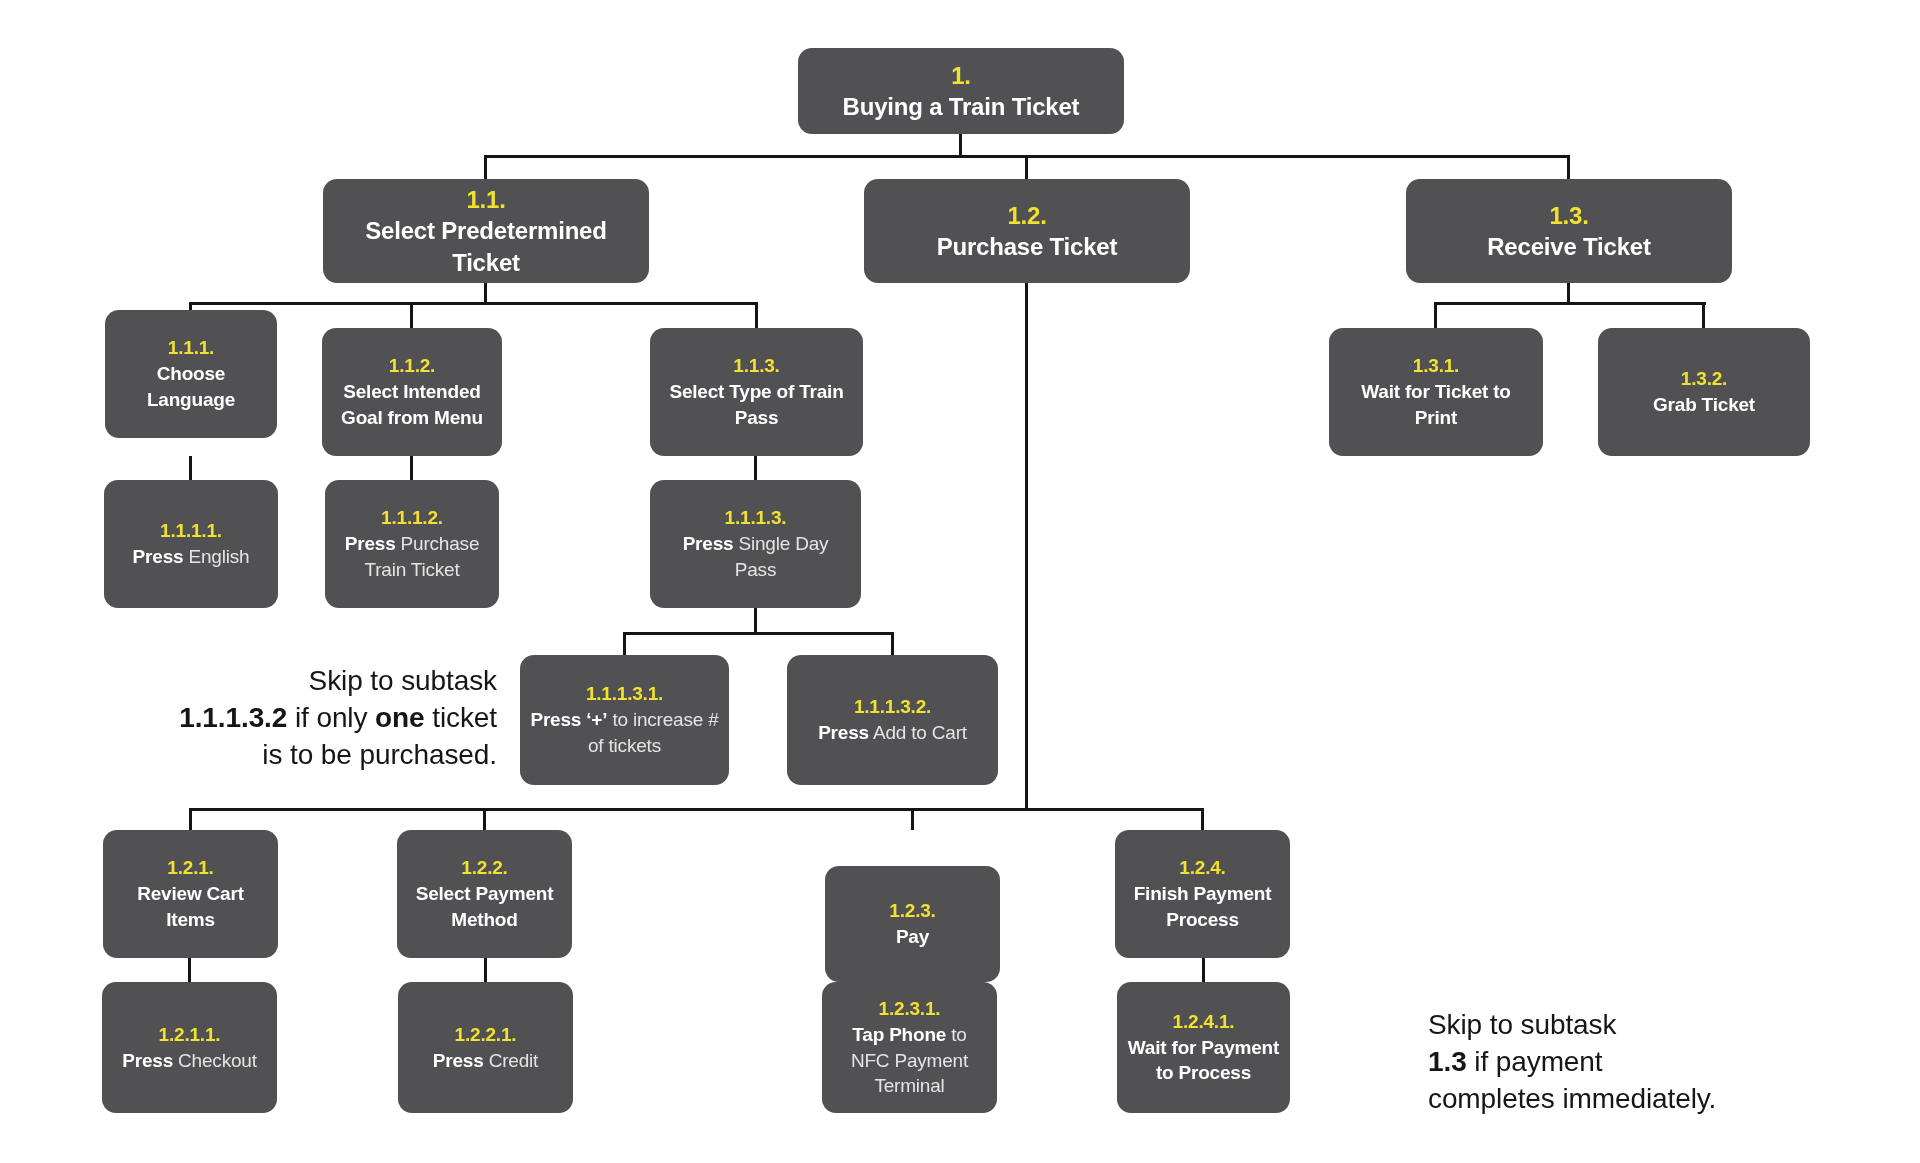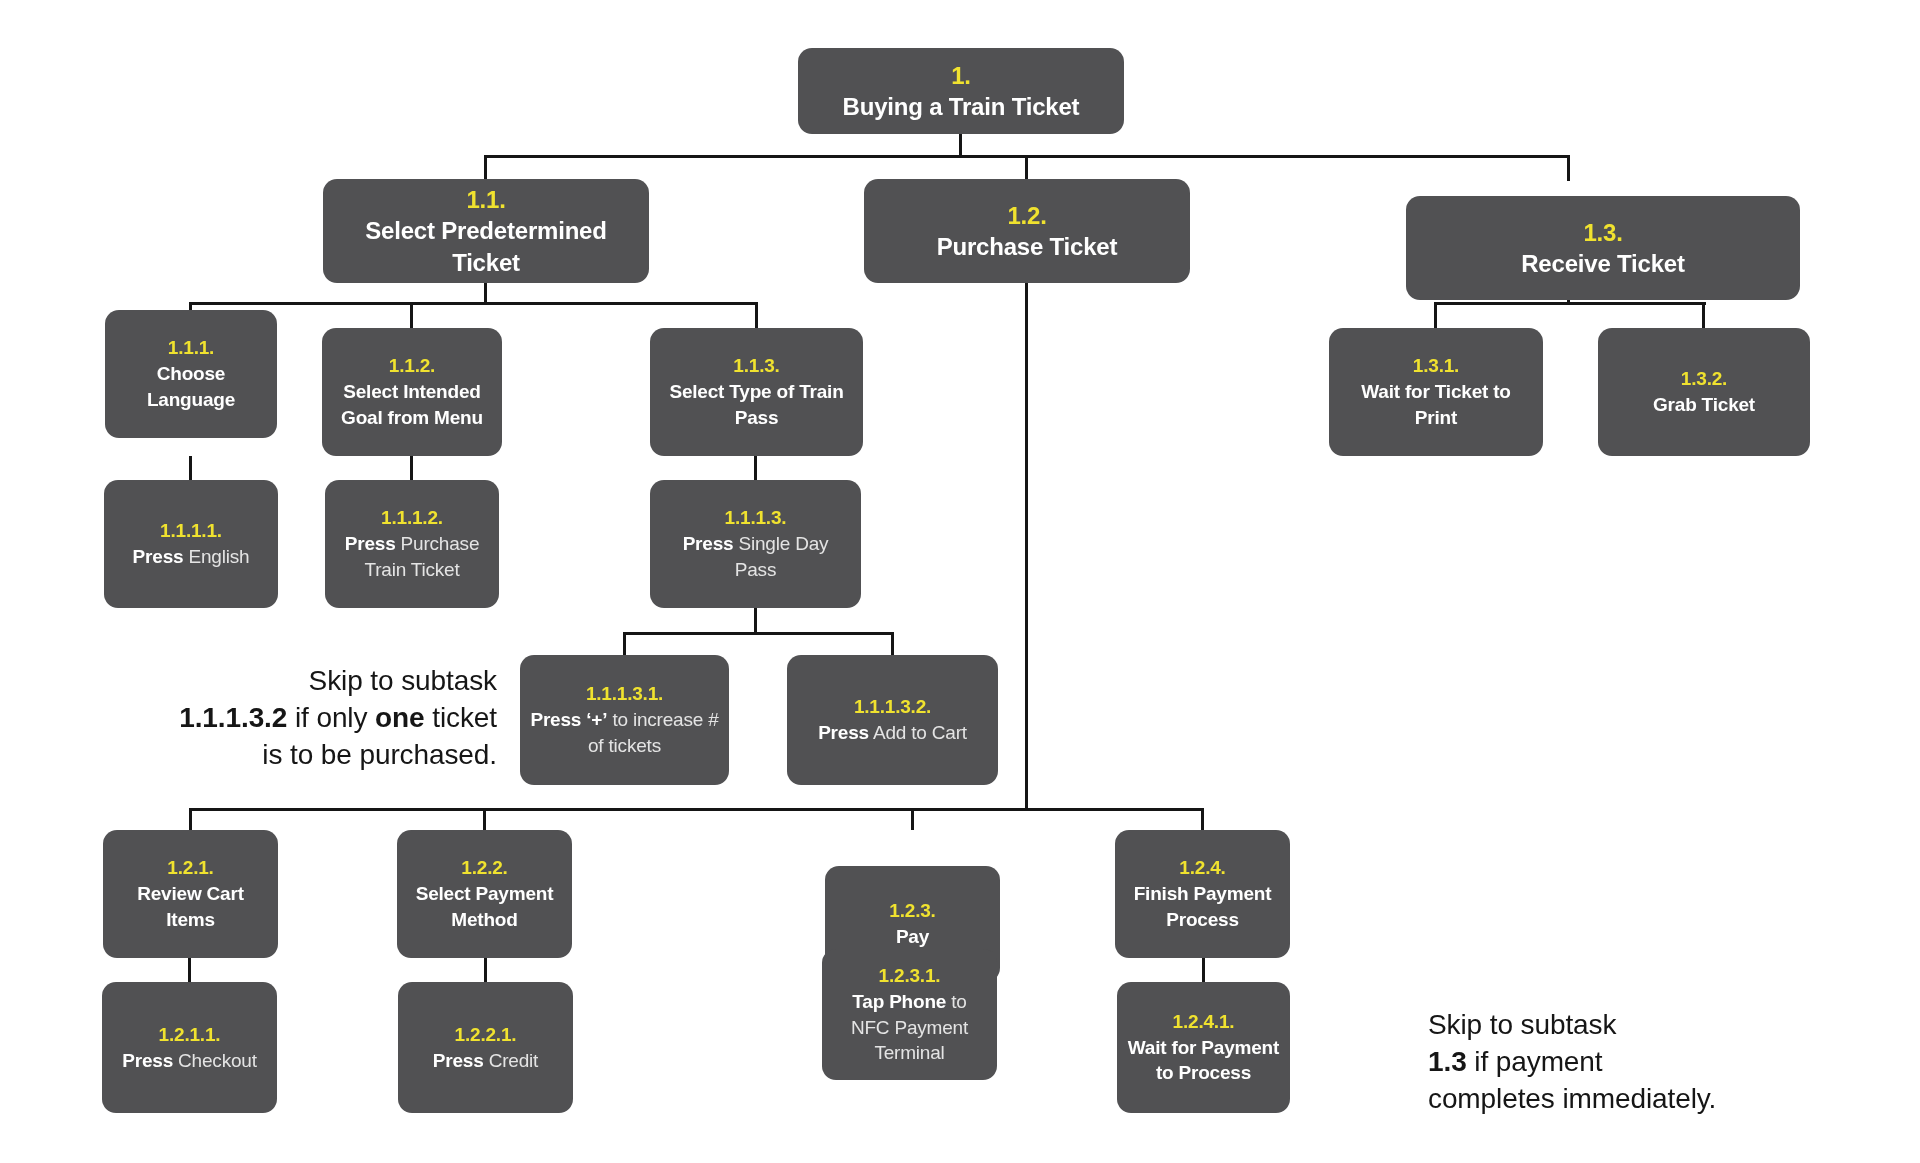--- a/index.html
+++ b/index.html
@@ -80,21 +80,21 @@
   <div class="node lvl2" style="left:323px;top:179px;width:326px;height:104px">
     <span class="num">1.1.</span>
     <span><span class="b">Select Predetermined Ticket</span><span class="r"></span></span>
   </div>
 
   <div class="node lvl2" style="left:864px;top:179px;width:326px;height:104px">
     <span class="num">1.2.</span>
     <span><span class="b">Purchase Ticket</span><span class="r"></span></span>
   </div>
 
-  <div class="node lvl2" style="left:1406px;top:196px;width:394px;height:104px">
+  <div class="node lvl2" style="left:1406px;top:179px;width:326px;height:104px">
     <span class="num">1.3.</span>
     <span><span class="b">Receive Ticket</span><span class="r"></span></span>
   </div>
 
   <div class="node lvl3" style="left:105px;top:310px;width:172px;height:128px">
     <span class="num">1.1.1.</span>
     <span><span class="b">Choose Language</span><span class="r"></span></span>
   </div>
 
   <div class="node lvl3" style="left:322px;top:328px;width:180px;height:128px">
@@ -155,21 +155,21 @@
   <div class="node lvl3" style="left:102px;top:982px;width:175px;height:131px">
     <span class="num">1.2.1.1.</span>
     <span><span class="b">Press</span><span class="r"> Checkout</span></span>
   </div>
 
   <div class="node lvl3" style="left:398px;top:982px;width:175px;height:131px">
     <span class="num">1.2.2.1.</span>
     <span><span class="b">Press</span><span class="r"> Credit</span></span>
   </div>
 
-  <div class="node lvl3" style="left:822px;top:949px;width:175px;height:131px">
+  <div class="node lvl3" style="left:822px;top:982px;width:175px;height:131px">
     <span class="num">1.2.3.1.</span>
     <span><span class="b">Tap Phone</span><span class="r"> to NFC Payment Terminal</span></span>
   </div>
 
   <div class="node lvl3" style="left:1117px;top:982px;width:173px;height:131px">
     <span class="num">1.2.4.1.</span>
     <span><span class="b">Wait for Payment to Process</span><span class="r"></span></span>
   </div>
 
   <div class="node lvl3" style="left:1329px;top:328px;width:214px;height:128px">

